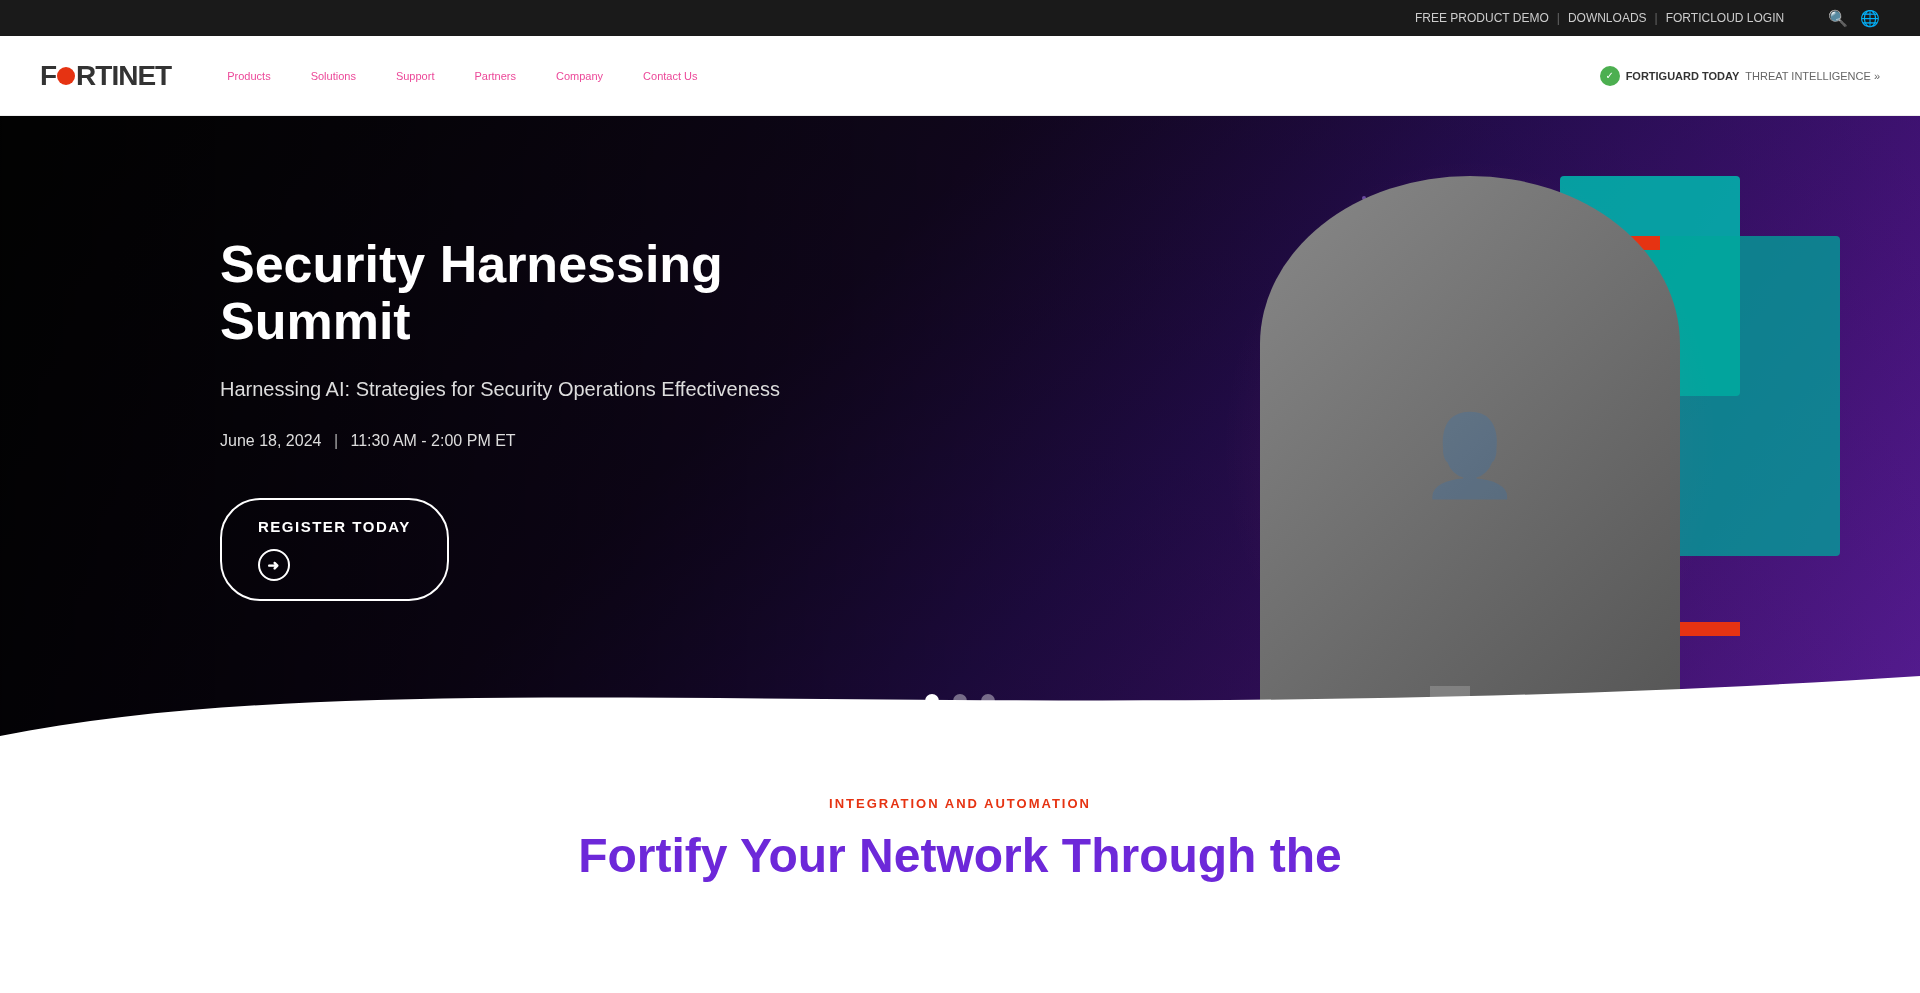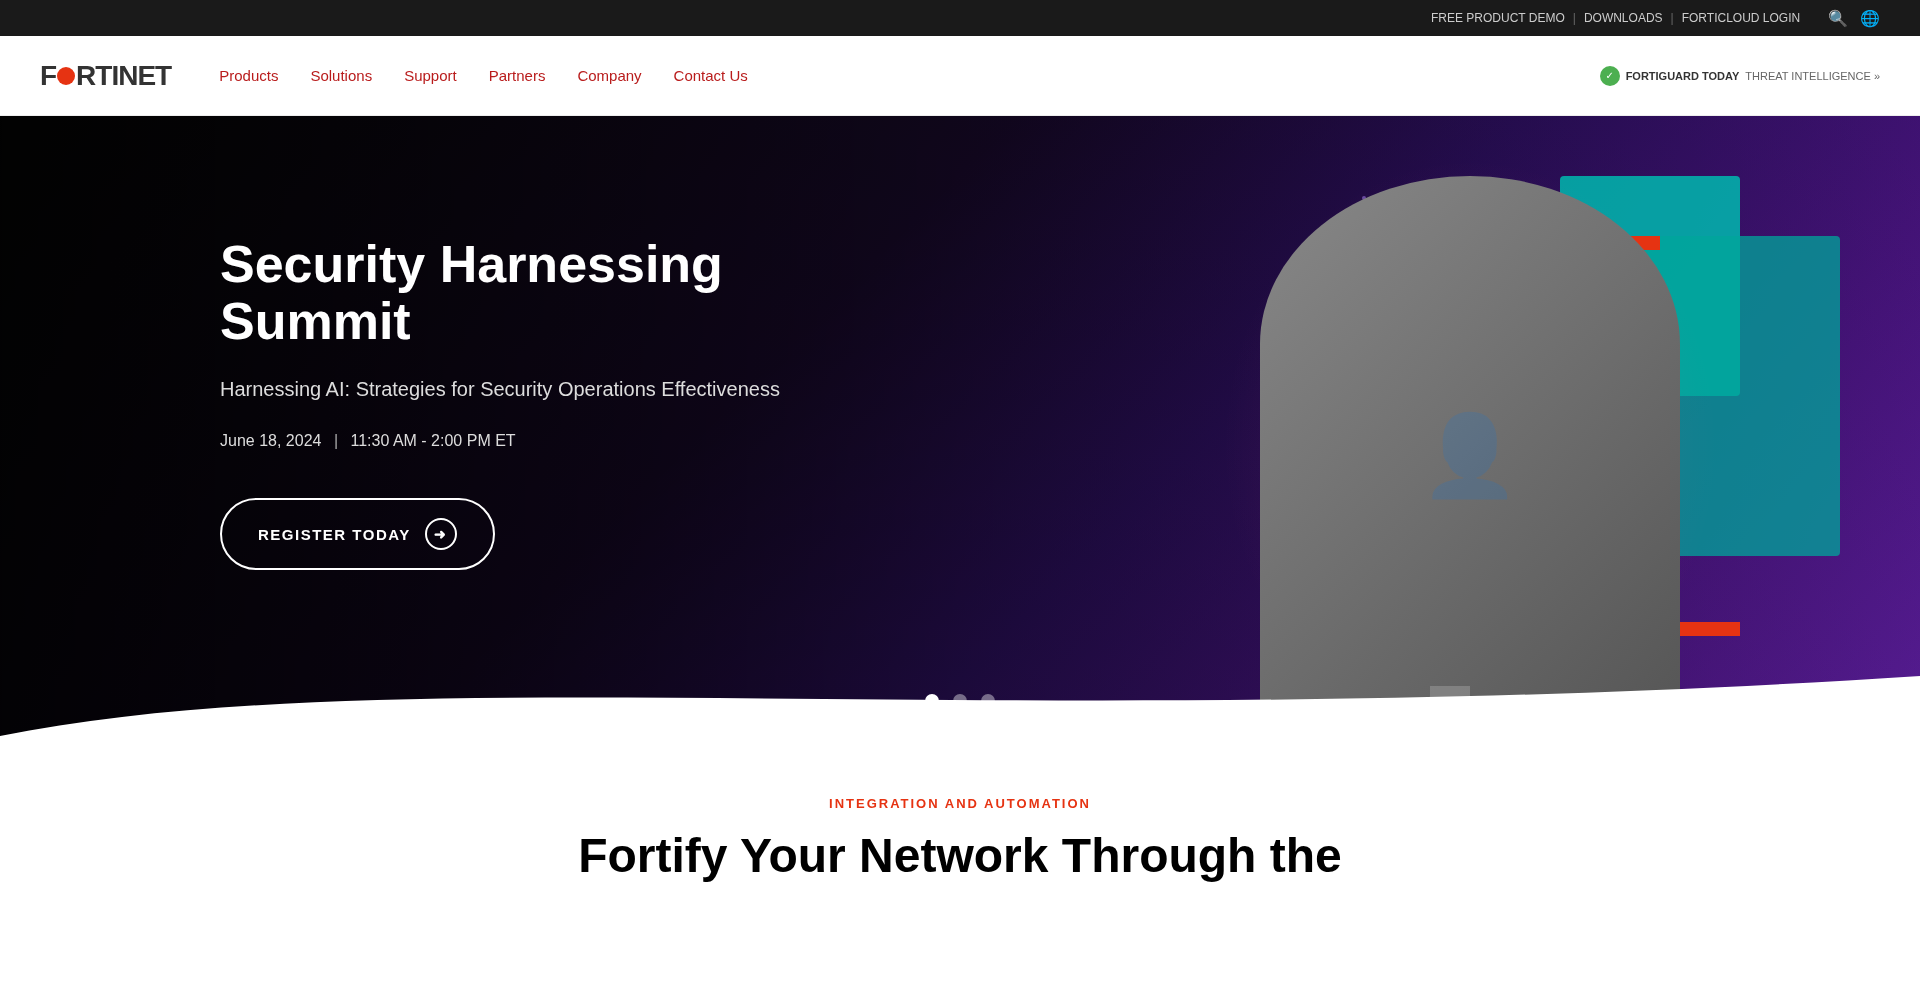--- a/index.html
+++ b/index.html
@@ -6,21 +6,21 @@
     body { font-family: Arial, sans-serif; background: #fff; width: 1920px; }
 
     
     .top-bar {
       background: #1a1a1a;
       height: 36px;
       display: flex;
       align-items: center;
       justify-content: flex-end;
       padding: 0 40px;
-      gap: 12px;
+      gap: 28px;
     }
     .top-bar-links {
       display: flex;
       align-items: center;
       gap: 8px;
       color: #ccc;
       font-size: 12px;
     }
     .top-bar-links a {
       color: #ccc;
@@ -74,25 +74,26 @@
       position: relative;
       top: -1px;
     }
     .nav-links {
       display: flex;
       align-items: center;
       gap: 32px;
       flex: 1;
     }
     .nav-link {
-      font-size: 15px;
-      color: #b91c1c;
+      font-size: 11px;
+      color: #ec4899;
       text-decoration: none;
       font-weight: 500;
       cursor: pointer;
+      margin-left: 8px;
     }
     .nav-right {
       display: flex;
       align-items: center;
       gap: 8px;
     }
     .fortiguard-badge {
       display: flex;
       align-items: center;
       gap: 6px;
@@ -245,33 +246,34 @@
       font-size: 16px;
       color: #ddd;
       margin-bottom: 48px;
     }
     .hero-date .separator {
       margin: 0 8px;
       color: #aaa;
     }
     .register-btn {
       display: inline-flex;
-      align-items: center;
+      align-items: flex-start;
       gap: 14px;
       border: 2px solid #fff;
       border-radius: 40px;
       padding: 18px 36px;
       color: #fff;
       font-size: 15px;
       font-weight: 700;
       letter-spacing: 1.5px;
       text-transform: uppercase;
       cursor: pointer;
       background: transparent;
       text-decoration: none;
+      flex-direction: column;
     }
     .btn-arrow {
       width: 32px;
       height: 32px;
       border: 2px solid #fff;
       border-radius: 50%;
       display: flex;
       align-items: center;
       justify-content: center;
       font-size: 14px;
@@ -338,21 +340,21 @@
       font-size: 13px;
       font-weight: 700;
       letter-spacing: 2px;
       color: #e63312;
       text-transform: uppercase;
       margin-bottom: 16px;
     }
     .section-title {
       font-size: 48px;
       font-weight: 800;
-      color: #000000;
+      color: #6d28d9;
       line-height: 1.2;
     }
   </style>
 </head>
 <body>
 
 <div class="top-bar">
   <div class="top-bar-links">
     <a href="#">FREE PRODUCT DEMO</a>
     <span class="separator">|</span>

